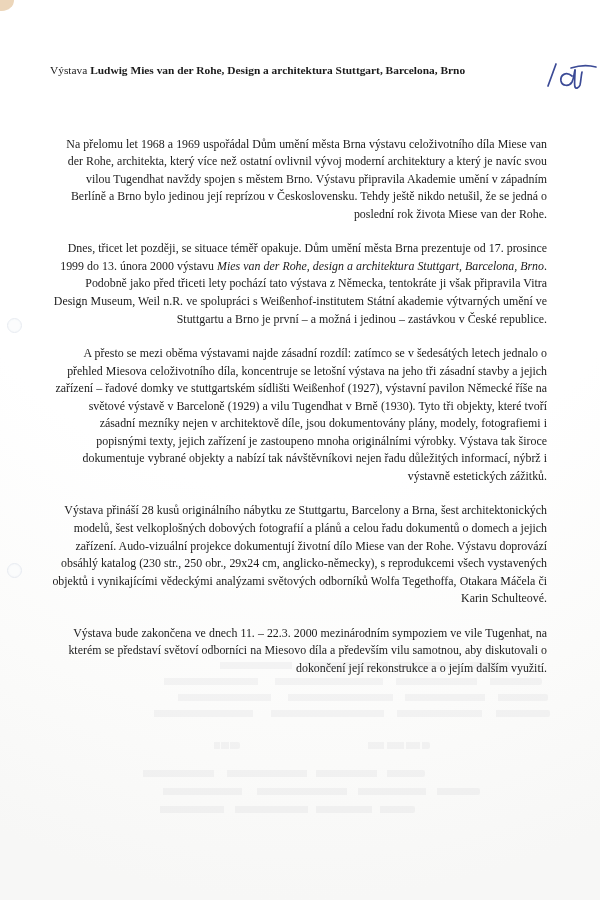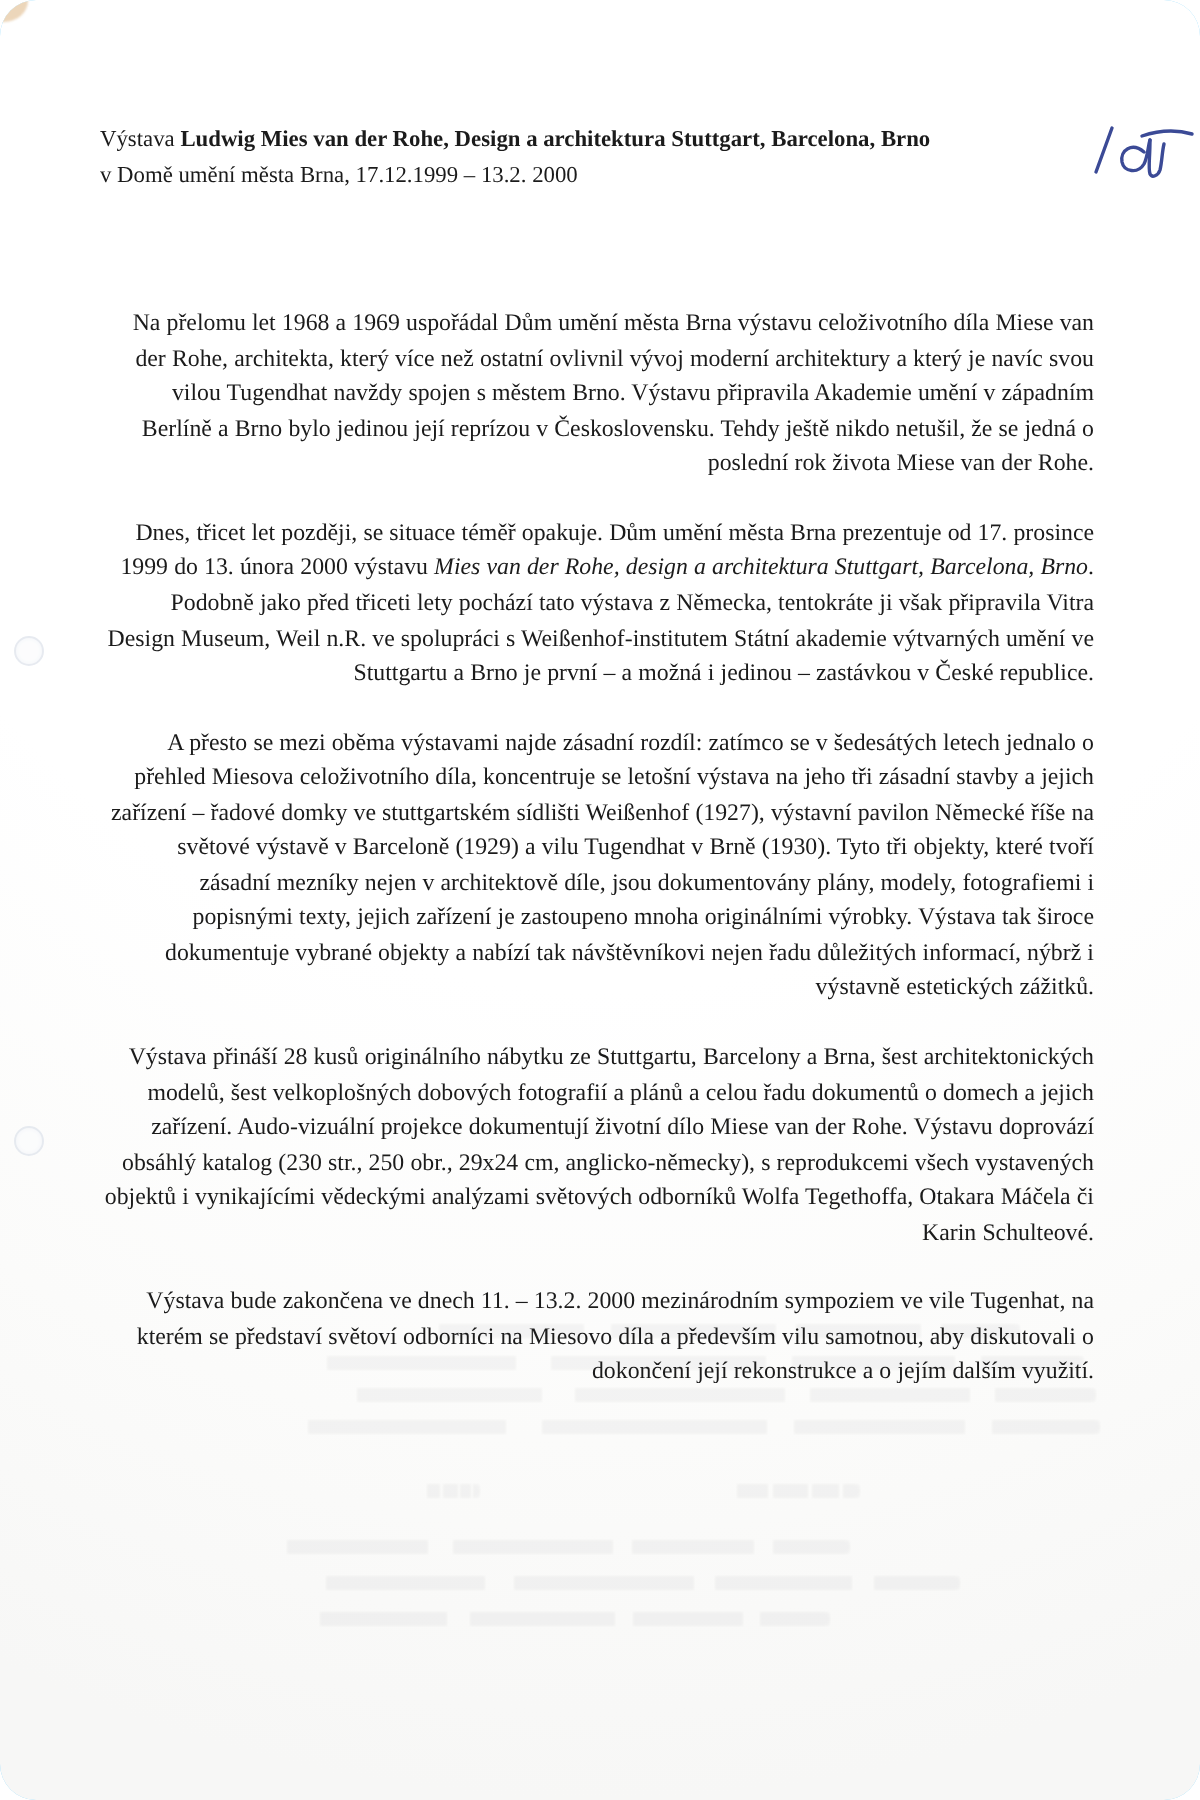--- a/index.html
+++ b/index.html
@@ -10,21 +10,20 @@
   }
 
   .page {
     position: relative;
     width: 600px;
     height: 900px;
     overflow: hidden;
     background: #7dd3fc;
     font-family: "Liberation Serif", "DejaVu Serif", serif;
     color: #1b1b1b;
-    border-radius: 18px;
     -webkit-font-smoothing: antialiased;
   }
 
   
   .paper-tone {
     position: absolute;
     inset: 0;
     background:
       radial-gradient(130% 100% at 50% 0%, #ffffff 55%, #fbfbfa 80%, #f7f7f6 100%);
     pointer-events: none;
@@ -153,30 +152,29 @@
       <path d="M27 12 c9 -3 18 -3 25 -1"></path>
     </svg>
   </div>
 
   <div class="content">
 
     <div class="header-block">
       <div class="title-line">
         <span>Výstava </span><b>Ludwig Mies van der Rohe, Design a architektura Stuttgart, Barcelona, Brno</b>
       </div>
-      <div>v Domě umění města Brna, 17.12.1999 – 13.2. 2000</div>
     </div>
 
     <div class="body-block">
 
       <p class="para">Na přelomu let 1968 a 1969 uspořádal Dům umění města Brna výstavu celoživotního díla Miese van der Rohe, architekta, který více než ostatní ovlivnil vývoj moderní architektury a který je navíc svou vilou Tugendhat navždy spojen s městem Brno. Výstavu připravila Akademie umění v západním Berlíně a Brno bylo jedinou její reprízou v Československu. Tehdy ještě nikdo netušil, že se jedná o poslední rok života Miese van der Rohe.</p>
 
       <p class="para"><span>Dnes, třicet let později, se situace téměř opakuje. Dům umění města Brna prezentuje od 17. prosince 1999 do 13. února 2000 výstavu </span><i>Mies van der Rohe, design a architektura Stuttgart, Barcelona, Brno</i><span>. Podobně jako před třiceti lety pochází tato výstava z Německa, tentokráte ji však připravila Vitra Design Museum, Weil n.R. ve spolupráci s Weißenhof-institutem Státní akademie výtvarných umění ve Stuttgartu a Brno je první – a možná i jedinou – zastávkou v České republice.</span></p>
 
       <p class="para">A přesto se mezi oběma výstavami najde zásadní rozdíl: zatímco se v šedesátých letech jednalo o přehled Miesova celoživotního díla, koncentruje se letošní výstava na jeho tři zásadní stavby a jejich zařízení – řadové domky ve stuttgartském sídlišti Weißenhof (1927), výstavní pavilon Německé říše na světové výstavě v Barceloně (1929) a vilu Tugendhat v Brně (1930). Tyto tři objekty, které tvoří zásadní mezníky nejen v architektově díle, jsou dokumentovány plány, modely, fotografiemi i popisnými texty, jejich zařízení je zastoupeno mnoha originálními výrobky. Výstava tak široce dokumentuje vybrané objekty a nabízí tak návštěvníkovi nejen řadu důležitých informací, nýbrž i výstavně estetických zážitků.</p>
 
       <p class="para">Výstava přináší 28 kusů originálního nábytku ze Stuttgartu, Barcelony a Brna, šest architektonických modelů, šest velkoplošných dobových fotografií a plánů a celou řadu dokumentů o domech a jejich zařízení. Audo-vizuální projekce dokumentují životní dílo Miese van der Rohe. Výstavu doprovází obsáhlý katalog (230 str., 250 obr., 29x24 cm, anglicko-německy), s reprodukcemi všech vystavených objektů i vynikajícími vědeckými analýzami světových odborníků Wolfa Tegethoffa, Otakara Máčela či Karin Schulteové.</p>
 
-      <p class="para">Výstava bude zakončena ve dnech 11. – 13.2. 2000 mezinárodním sympoziem ve vile Tugenhat, na kterém se představí světoví odborníci na Miesovo díla a především vilu samotnou, aby diskutovali o dokončení její rekonstrukce a o jejím dalším využití.</p>
+      <p class="para">Výstava bude zakončena ve dnech 11. – 22.3. 2000 mezinárodním sympoziem ve vile Tugenhat, na kterém se představí světoví odborníci na Miesovo díla a především vilu samotnou, aby diskutovali o dokončení její rekonstrukce a o jejím dalším využití.</p>
 
     </div>
   </div>
 </div>
 
 </body></html>

